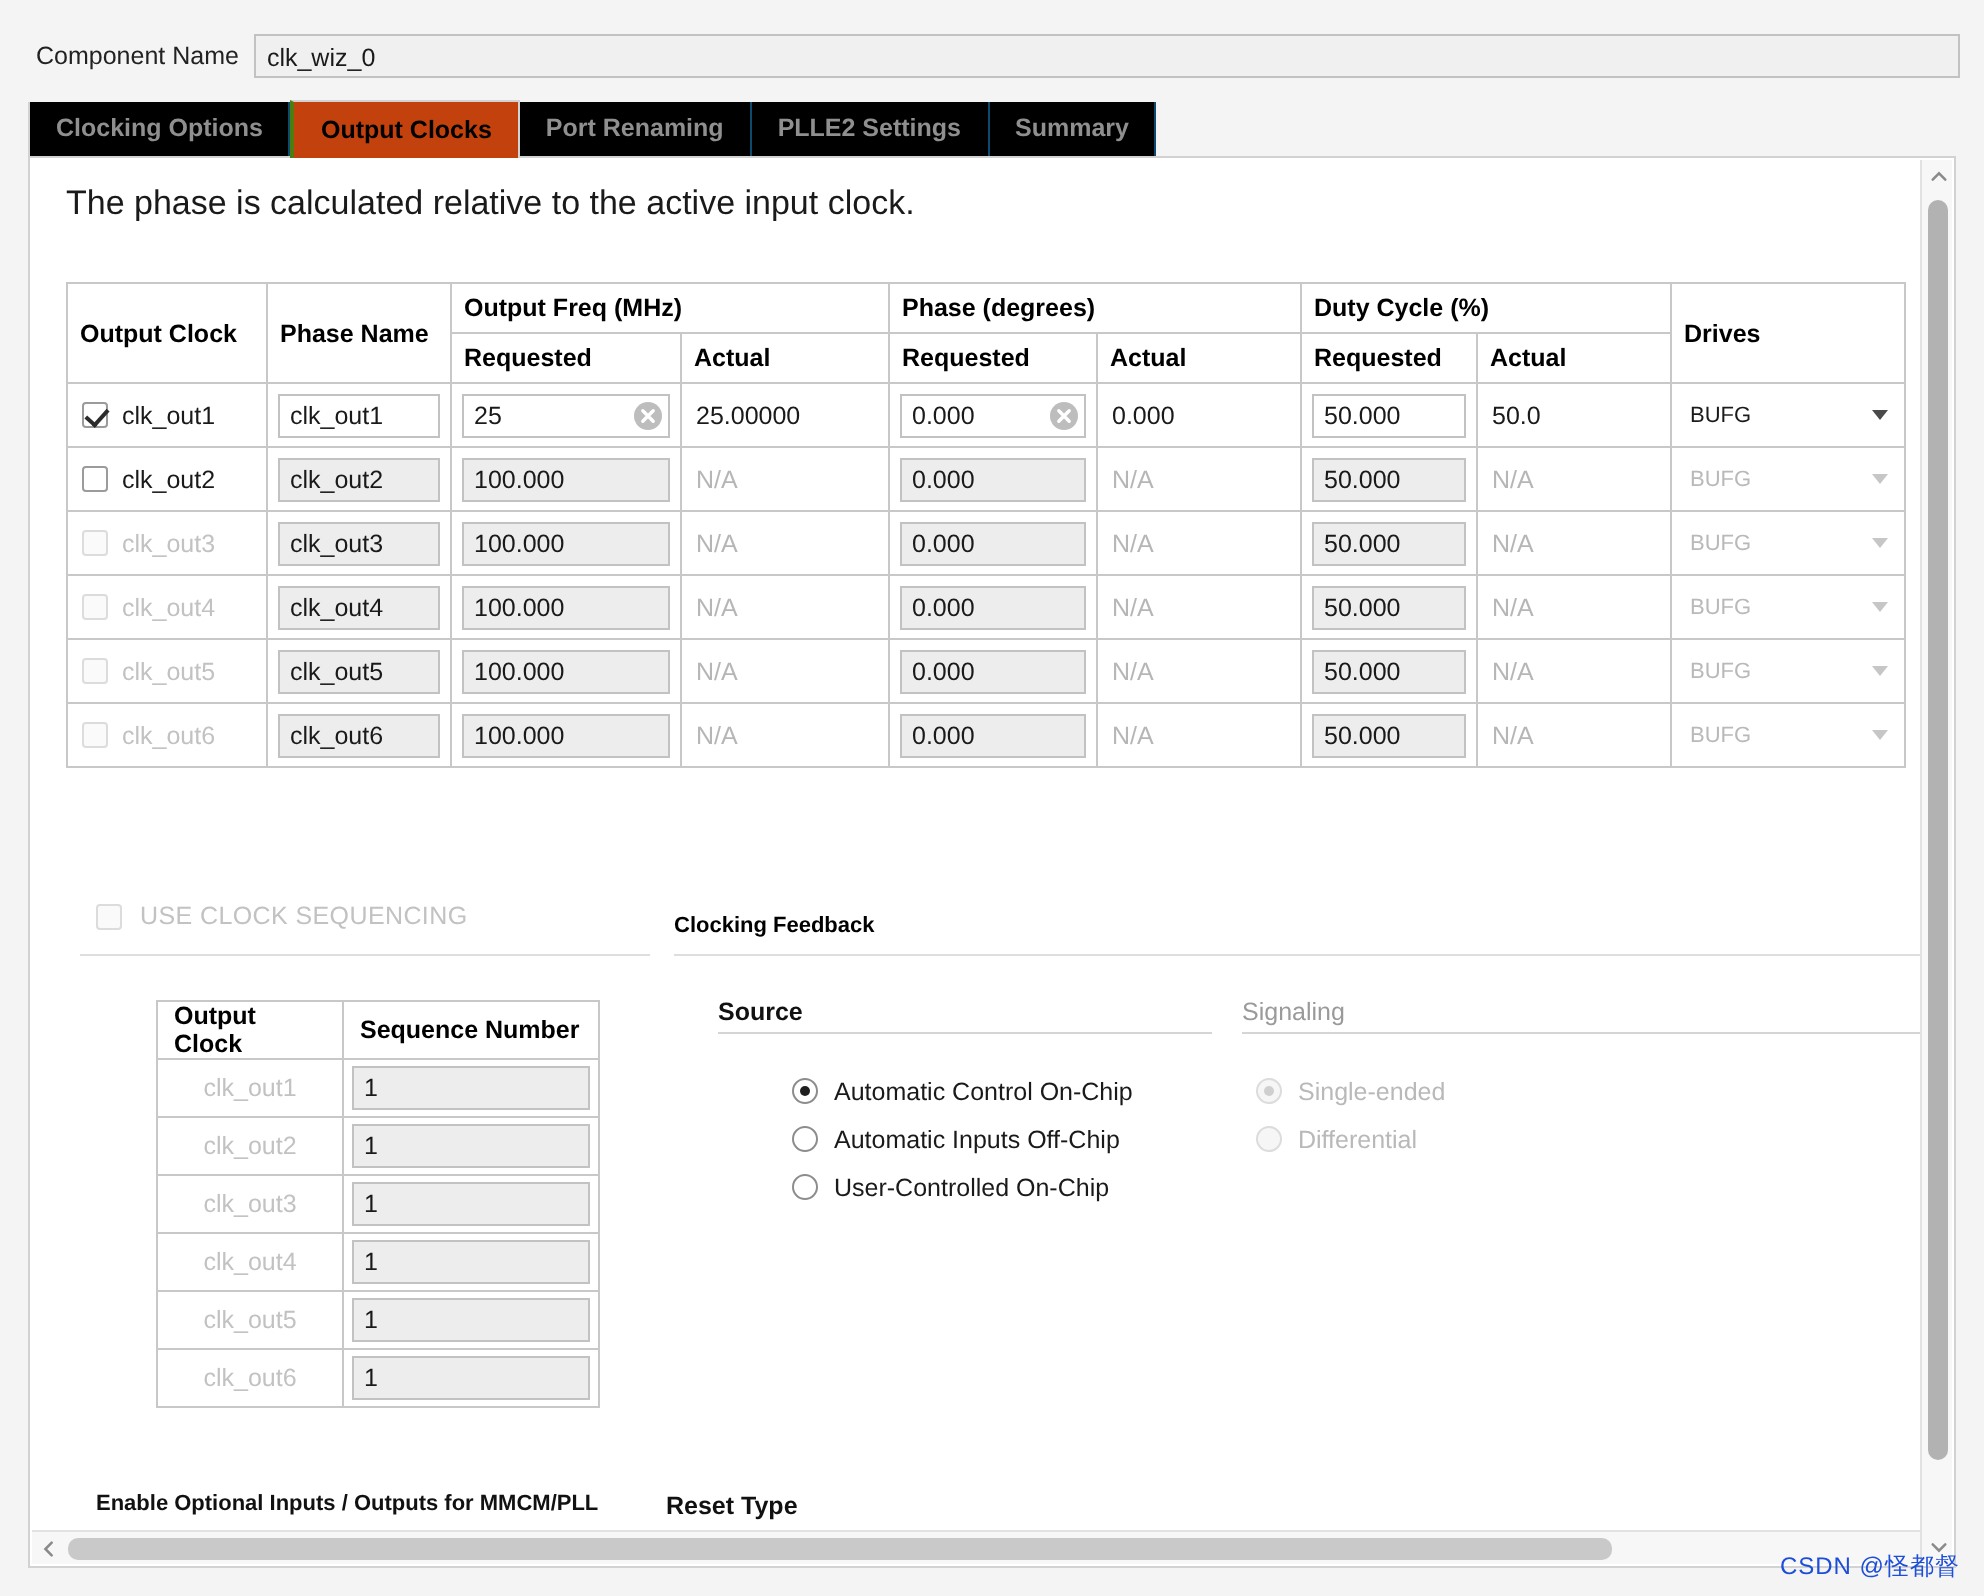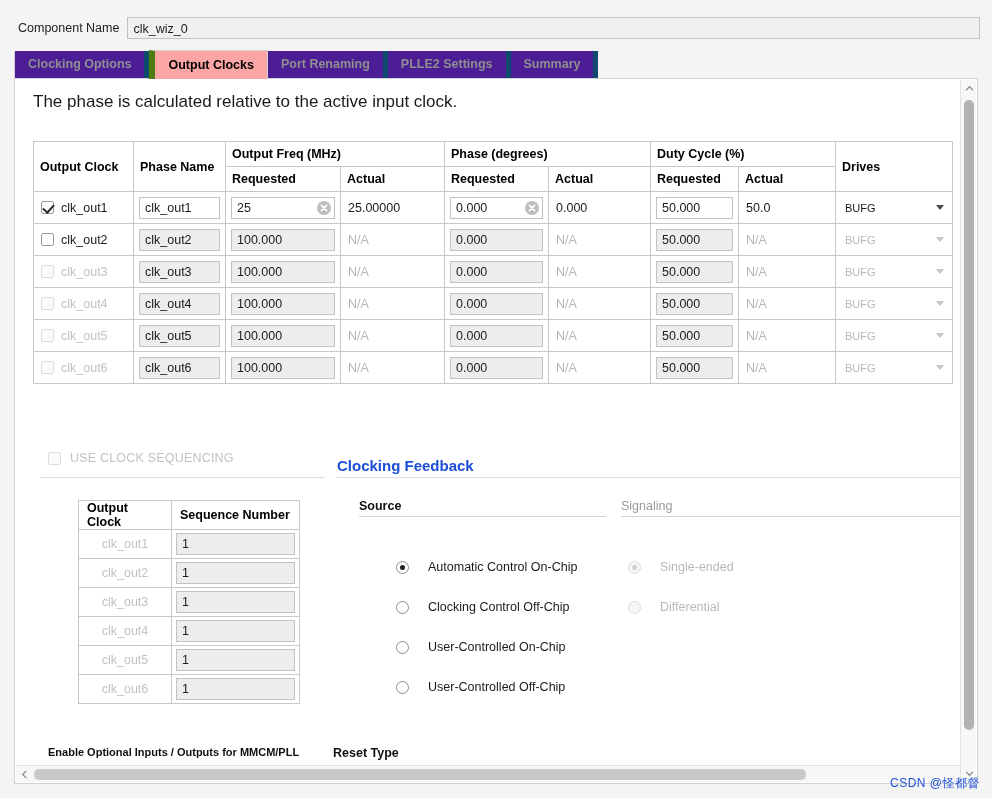--- a/index.html
+++ b/index.html
@@ -35,28 +35,28 @@
     position: absolute; left: 14px; top: 50px;
     width: 964px; height: 735px;
   }
   .tabstrip {
     position: relative; height: 29px; display: flex; align-items: flex-end;
     background: #f4f4f4;
   }
   .tab {
     height: 28px; line-height: 27px; padding: 0 13px;
     font-size: 12.5px; color: #8f8f8f; font-weight: bold;
-    background: #4c1d95;
-    border-right: 5px solid #0c4a6e;
+    background: #000000;
+    border-right: 1px solid #0c4a6e;
     white-space: nowrap;
   }
   .tab:first-child { border-left: 1px solid #d2d2d2; }
   .tab.active {
-    background: #fca5a5; color: #000000;
-    border-left: 6px solid #4d7c0f; border-right: 1px solid #d2d2d2;
+    background: #c2410c; color: #000000;
+    border-left: 2px solid #4d7c0f; border-right: 1px solid #d2d2d2;
     border-top: 1px solid #d2d2d2;
     height: 29px; line-height: 28px;
     position: relative; z-index: 3;
   }
   .tab-filler { flex: 1; border-bottom: 0; }
 
   .tabbody {
     position: relative;
     width: 964px; height: 706px;
     background: #ffffff;
@@ -171,21 +171,21 @@
     font-weight: bold; color: #000; text-align: left; padding: 0 8px; height: 29px;
   }
   table.seq td.name {
     color: #c2c2c2; text-align: center; font-weight: normal;
   }
   table.seq td.val .tf { margin: 3px 4px; height: 22px; line-height: 21px; }
 
   
   .cf-title {
     position: absolute; left: 322px; top: 378px;
-    font-size: 15px; font-weight: bold; color: #1d4ed8;
+    font-size: 11px; font-weight: bold; color: #000000;
   }
   .cf-rule {
     position: absolute; left: 322px; top: 398px; width: 624px;
     height: 1px; background: #dedede;
   }
   .src-title {
     position: absolute; left: 344px; top: 420px;
     font-size: 12.5px; font-weight: bold; color: #111;
   }
   .src-rule {
@@ -204,21 +204,21 @@
     display: inline-block; width: 13px; height: 13px; border-radius: 50%;
     border: 1px solid #8d8d8d; background: #fff; position: relative;
     vertical-align: -2px; flex: 0 0 auto;
   }
   .radio.on::after {
     content: ""; position: absolute; left: 3px; top: 3px;
     width: 5px; height: 5px; border-radius: 50%; background: #1f1f1f;
   }
   .radio.dis { border-color: #dcdcdc; background: #f6f6f6; }
   .radio.dis.on::after { background: #cfcfcf; }
-  .rd-row { display: flex; align-items: center; gap: 19px; height: 24px; margin-top: 16px; }
+  .rd-row { display: flex; align-items: flex-start; gap: 8px; height: 24px; }
   .rd-row .lbl { font-size: 12.5px; color: #1a1a1a; }
   .rd-row .lbl.dis { color: #b9b9b9; }
   .src-list { position: absolute; left: 381px; top: 460px; }
   .sig-list { position: absolute; left: 613px; top: 460px; }
 
   
   .opt-title {
     position: absolute; left: 33px; top: 667px;
     font-size: 11px; font-weight: bold; color: #111;
   }
@@ -612,29 +612,25 @@
         <div class="sig-title">Signaling</div>
         <div class="sig-rule"></div>
 
         <div class="src-list">
           <div class="rd-row">
             <span class="radio on"></span>
             <span class="lbl">Automatic Control On-Chip</span>
           </div>
           <div class="rd-row">
             <span class="radio"></span>
-            <span class="lbl">Clocking Control Off-Chip</span>
+            <span class="lbl">Automatic Inputs Off-Chip</span>
           </div>
           <div class="rd-row">
             <span class="radio"></span>
             <span class="lbl">User-Controlled On-Chip</span>
-          </div>
-          <div class="rd-row">
-            <span class="radio"></span>
-            <span class="lbl">User-Controlled Off-Chip</span>
           </div>
         </div>
 
         <div class="sig-list">
           <div class="rd-row">
             <span class="radio dis on"></span>
             <span class="lbl dis">Single-ended</span>
           </div>
           <div class="rd-row">
             <span class="radio dis"></span>

